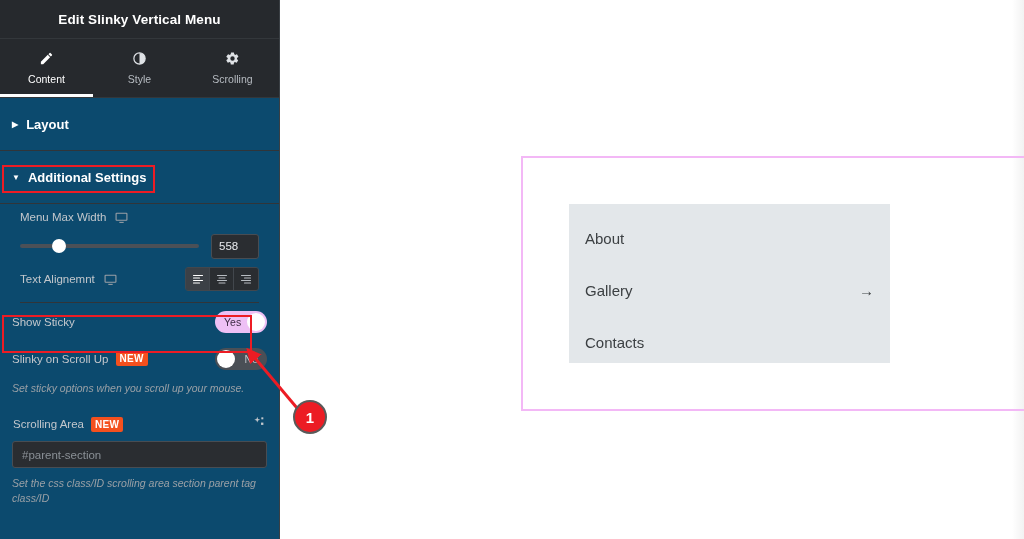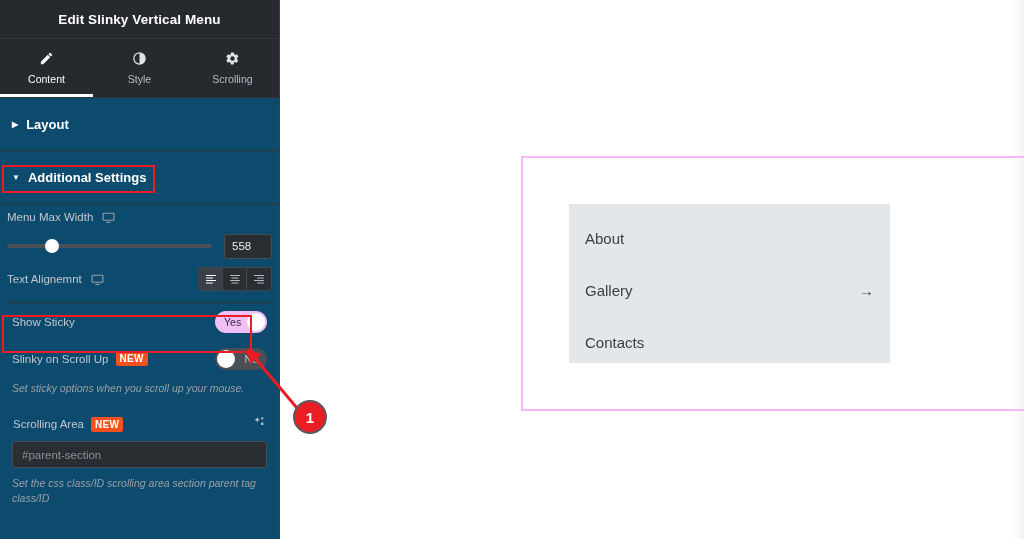--- a/index.html
+++ b/index.html
@@ -104,21 +104,21 @@
   .section-row {
     height: 53px;
     display: flex; align-items: center;
     padding: 0 12px;
     border-bottom: 1px solid #313539;
     font-size: 13px; font-weight: bold; color: #ffffff;
     position: relative;
   }
   .caret { font-size: 8px; margin-right: 8px; color: #ffffff; }
 
-  .ctrl { padding: 0 7px; }
+  .ctrl { padding: 0 20px; }
   .ctrl-label {
     display: flex; align-items: center; gap: 9px;
     font-size: 11.5px; color: #c3c7cc;
     height: 26px;
   }
   .device-ico { color: #9aa0a6; display: flex; }
 
   .slider-row {
     display: flex; align-items: center; gap: 12px;
     height: 32px;

